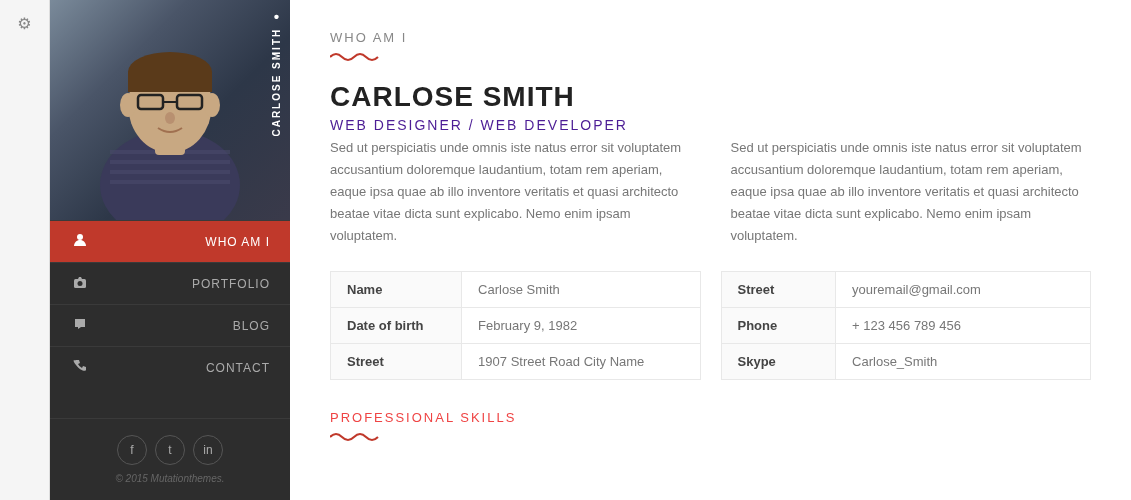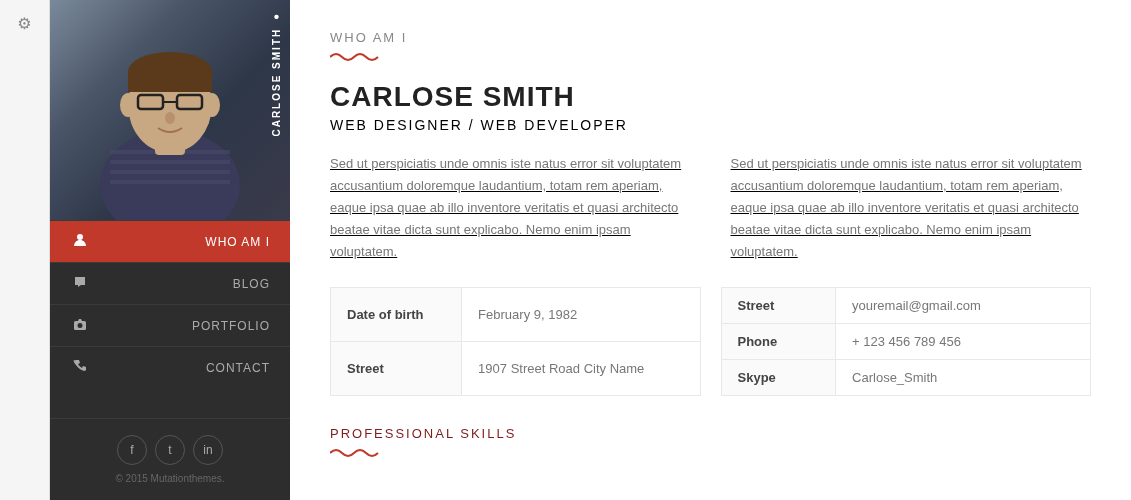--- a/index.html
+++ b/index.html
@@ -122,20 +122,21 @@
       display: flex;
       align-items: center;
       justify-content: center;
       color: #aaa;
       font-size: 12px;
       cursor: pointer;
     }
     .copyright {
       color: #666;
       font-size: 10px;
+      font-style: italic;
     }
 
     
     .main-content {
       flex: 1;
       background: #fff;
       overflow-y: auto;
       padding: 30px 40px;
     }
     .section-title {
@@ -157,29 +158,28 @@
 
     .profile-name {
       font-size: 28px;
       font-weight: bold;
       color: #222;
       margin-bottom: 4px;
       letter-spacing: 1px;
     }
     .profile-title {
       font-size: 14px;
-      color: #000000;
+      color: #4c1d95;
       letter-spacing: 2px;
-      margin-bottom: 20px;
+      margin-bottom: 4px;
     }
     .bio-columns {
       display: flex;
       gap: 40px;
       margin-bottom: 24px;
-      text-decoration: underline;
     }
     .bio-text {
       flex: 1;
       font-size: 13px;
       color: #777;
       line-height: 1.7;
     }
 
     
     .info-grid {
@@ -205,21 +205,21 @@
     .info-table td:last-child {
       color: #777;
     }
 
     
     .skills-section {
       margin-top: 10px;
     }
     .skills-title {
       font-size: 13px;
-      color: #7f1d1d;
+      color: #ef4444;
       letter-spacing: 2px;
       text-transform: uppercase;
       margin-bottom: 6px;
     }
 
     
     .main-content::-webkit-scrollbar { width: 4px; }
     .main-content::-webkit-scrollbar-track { background: #f1f1f1; }
     .main-content::-webkit-scrollbar-thumb { background: #ccc; }
   </style>
@@ -274,34 +274,34 @@
         <svg width="14" height="14" viewBox="0 0 14 14" fill="currentColor">
             <circle cx="7" cy="4" r="3"></circle>
             <path d="M1 13c0-3.3 2.7-6 6-6s6 2.7 6 6"></path>
           </svg>
       </span>
       <span class="nav-label">WHO AM I</span>
     </div>
     <div class="nav-item">
       <span class="nav-icon">
         <svg width="14" height="14" viewBox="0 0 14 14" fill="currentColor">
-            <path d="M2 2h10v8H8l-3 2v-2H2z"></path>
-          </svg>
-      </span>
-      <span class="nav-label">BLOG</span>
-    </div>
-    <div class="nav-item">
-      <span class="nav-icon">
-        <svg width="14" height="14" viewBox="0 0 14 14" fill="currentColor">
             <rect x="1" y="4" width="12" height="9" rx="1.5"></rect>
             <circle cx="7" cy="8.5" r="2.5" fill="#2d2d2d"></circle>
             <path d="M5 4l1-2h2l1 2z"></path>
           </svg>
       </span>
       <span class="nav-label">PORTFOLIO</span>
+    </div>
+    <div class="nav-item">
+      <span class="nav-icon">
+        <svg width="14" height="14" viewBox="0 0 14 14" fill="currentColor">
+            <path d="M2 2h10v8H8l-3 2v-2H2z"></path>
+          </svg>
+      </span>
+      <span class="nav-label">BLOG</span>
     </div>
     <div class="nav-item">
       <span class="nav-icon">
         <svg width="14" height="14" viewBox="0 0 14 14" fill="currentColor">
             <path d="M3 1h3l1 3-2 1a8 8 0 0 0 4 4l1-2 3 1v3c0 1-5 2-10-5S2 2 3 1z"></path>
           </svg>
       </span>
       <span class="nav-label">CONTACT</span>
     </div>
   </nav>
@@ -329,20 +329,24 @@
   <div class="profile-title">WEB DESIGNER / WEB DEVELOPER</div>
 
   <div class="bio-columns">
     <div class="bio-text">Sed ut perspiciatis unde omnis iste natus error sit voluptatem accusantium doloremque laudantium, totam rem aperiam, eaque ipsa quae ab illo inventore veritatis et quasi architecto beatae vitae dicta sunt explicabo. Nemo enim ipsam voluptatem.</div>
     <div class="bio-text">Sed ut perspiciatis unde omnis iste natus error sit voluptatem accusantium doloremque laudantium, totam rem aperiam, eaque ipsa quae ab illo inventore veritatis et quasi architecto beatae vitae dicta sunt explicabo. Nemo enim ipsam voluptatem.</div>
   </div>
 
   <div class="info-grid">
     <table class="info-table">
       <tbody>
+          <tr>
+        <td>Name</td>
+        <td>Carlose Smith</td>
+      </tr>
       <tr>
         <td>Date of birth</td>
         <td>February 9, 1982</td>
       </tr>
       <tr>
         <td>Street</td>
         <td>1907 Street Road City Name</td>
       </tr>
     </tbody>
       </table>

